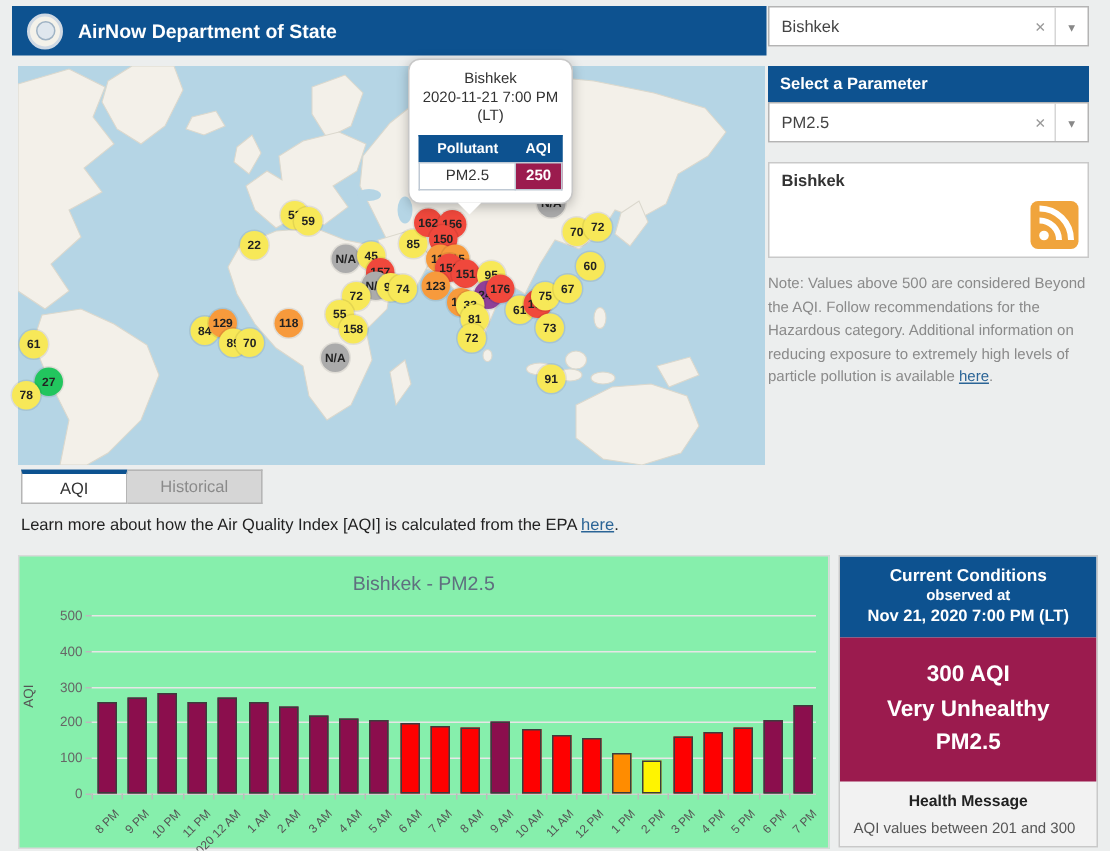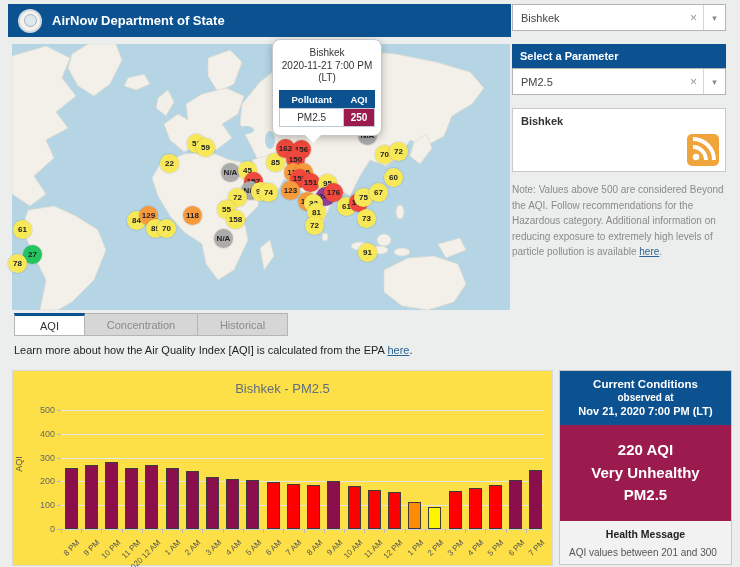--- a/index.html
+++ b/index.html
@@ -97,21 +97,21 @@
   .tab.inactive{
     background:#d6d6d6; border:1px solid #b5b5b5; border-left:none; color:#8a8a8a;
   }
   .tab.c{ width:113px; }
   .tab.h{ width:90px; }
   .learn{ position:absolute; left:14px; top:344px; font-size:11px; color:#222;}
 
   
   .chart-panel{
     position:absolute; left:12px; top:370px; width:541px; height:196px;
-    background:#fde047; border:1px solid #d9d9d9;
+    background:#86efac; border:1px solid #d9d9d9;
   }
   .chart-title{ text-align:center; margin-top:10px; font-size:13px; color:#5f6f7f; }
   .plot{ position:absolute; left:0; top:0; width:100%; height:100%; }
   .gridline{ position:absolute; height:1px; background:#e6e6e6; left:48px; right:8px;}
   .ytick{ position:absolute; width:26px; text-align:right; font-size:9px; color:#666; }
   .ytickmark{ position:absolute; width:4px; height:1px; background:#bbb; left:44px;}
   .bar{ position:absolute; border:1px solid #3c3c3c; }
   .xlab{
     position:absolute; width:70px; text-align:right; font-size:8px; color:#555;
     transform:rotate(-45deg); transform-origin:100% 0; white-space:nowrap;
@@ -279,21 +279,20 @@
     </span>
   </div>
 
   <div class="note">
     <span>Note: Values above 500 are considered Beyond the AQI. Follow recommendations for the Hazardous category. Additional information on reducing exposure to extremely high levels of particle pollution is available </span><a>here</a><span>.</span>
   </div>
 </div>
 
 <div class="tabs">
   <div class="tab active">AQI</div>
-  <div class="tab inactive c">Concentration</div>
   <div class="tab inactive h">Historical</div>
 </div>
 
 <div class="learn">
   <span>Learn more about how the Air Quality Index [AQI] is calculated from the EPA </span><a>here</a><span>.</span>
 </div>
 
 <div class="chart-panel">
   <div class="chart-title">Bishkek - PM2.5</div>
   <div class="plot" id="plot">
@@ -391,21 +390,21 @@
     </div>
 </div>
 
 <div class="cc-panel">
   <div class="cc-head">
     <div class="l1">Current Conditions</div>
     <div class="l2">observed at</div>
     <div class="l3">Nov 21, 2020 7:00 PM (LT)</div>
   </div>
   <div class="cc-aqi">
-    <div>220 AQI</div>
+    <div>300 AQI</div>
     <div>Very Unhealthy</div>
     <div>PM2.5</div>
   </div>
   <div class="cc-health">
     <div class="ht">Health Message</div>
     <div class="hb">AQI values between 201 and 300 trigger a health alert, meaning everyone may experience more serious health effects.</div>
   </div>
 </div>
 
 </body></html>

